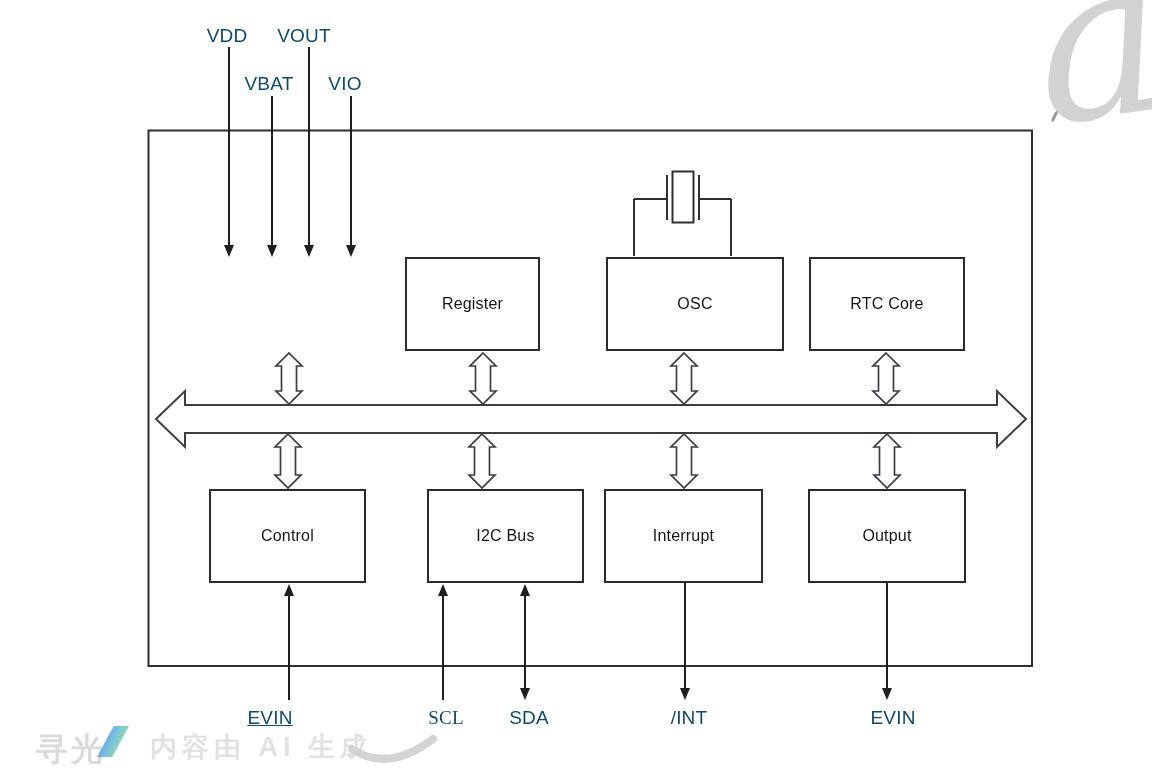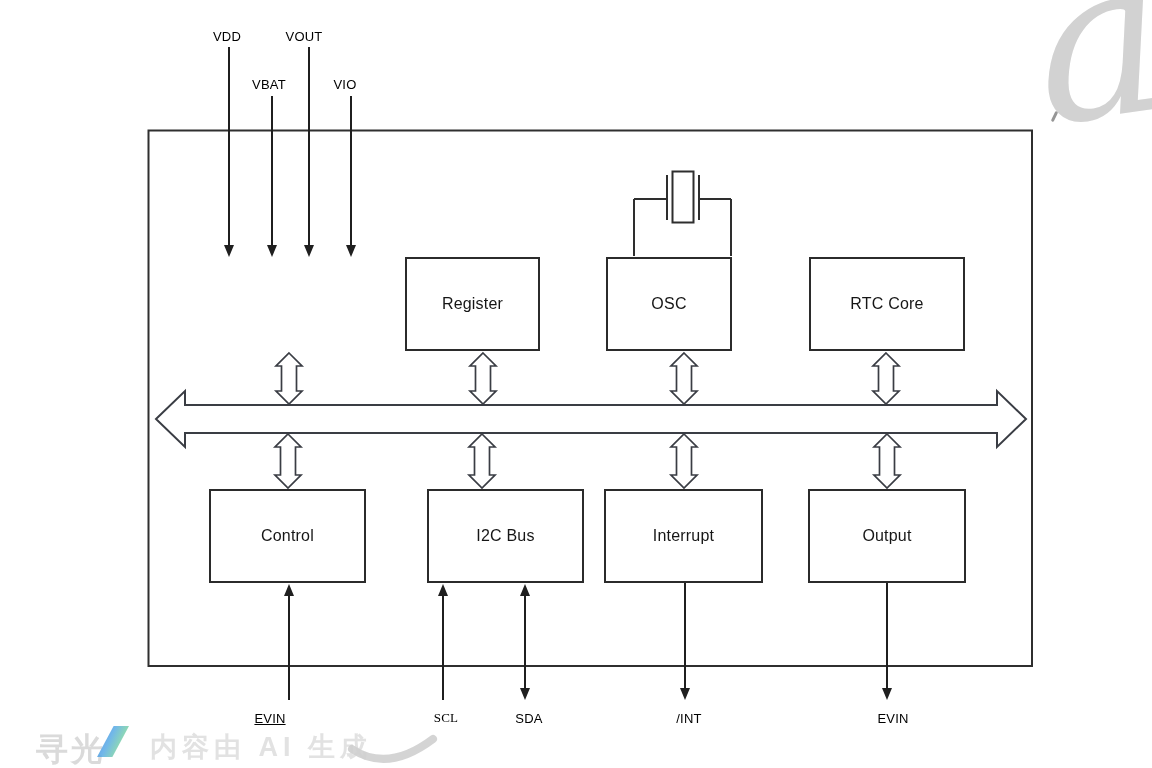--- a/index.html
+++ b/index.html
@@ -14,21 +14,21 @@
     display:flex;align-items:center;justify-content:center;z-index:2;
   }
   .block .lbl{
     font-size:16px;color:#161616;text-align:center;line-height:1.55;letter-spacing:.2px;
   }
   .block .lbl.narrow{width:112px;}
   
   .pin-label{
     position:absolute;width:92px;height:24px;z-index:2;
     display:flex;align-items:center;justify-content:center;
-    font-size:13px;color:#000000;letter-spacing:.2px;
+    font-size:19px;color:#0c4a6e;letter-spacing:.2px;
   }
   
   .wm-corner-a{
     position:absolute;left:1035px;top:-84px;z-index:0;
     font-family:"DejaVu Serif", serif;font-style:italic;
     font-size:215px;color:#d2d2d2;transform:rotate(-8deg);user-select:none;
   }
   .wm-tick{
     position:absolute;left:1053px;top:111px;width:3px;height:11px;background:#969696;
     transform:rotate(26deg);border-radius:2px;z-index:0;
@@ -117,21 +117,21 @@
       <polygon points="525,584 520,596 530,596"></polygon>
       <polygon points="525,700 520,688 530,688"></polygon>
       <polygon points="685,700 680,688 690,688"></polygon>
       <polygon points="887,700 882,688 892,688"></polygon>
     </g>
   </svg>
 
   <div class="block" style="left:405px;top:257px;width:135px;height:94px;">
     <div class="lbl">Register</div>
   </div>
-  <div class="block" style="left:606px;top:257px;width:126px;height:94px;">
+  <div class="block" style="left:606px;top:257px;width:178px;height:94px;">
     <div class="lbl">OSC</div>
   </div>
   <div class="block" style="left:809px;top:257px;width:156px;height:94px;">
     <div class="lbl">RTC Core</div>
   </div>
 
   <div class="block" style="left:209px;top:489px;width:157px;height:94px;">
     <div class="lbl">Control</div>
   </div>
   <div class="block" style="left:403px;top:489px;width:157px;height:94px;margin-left:24px;">

